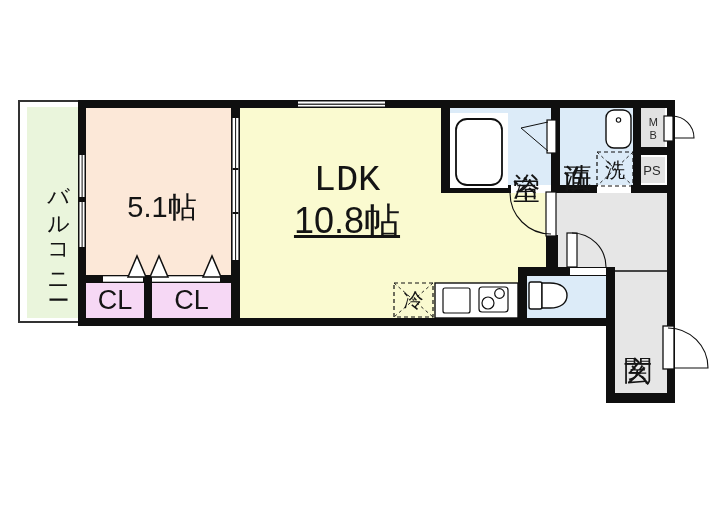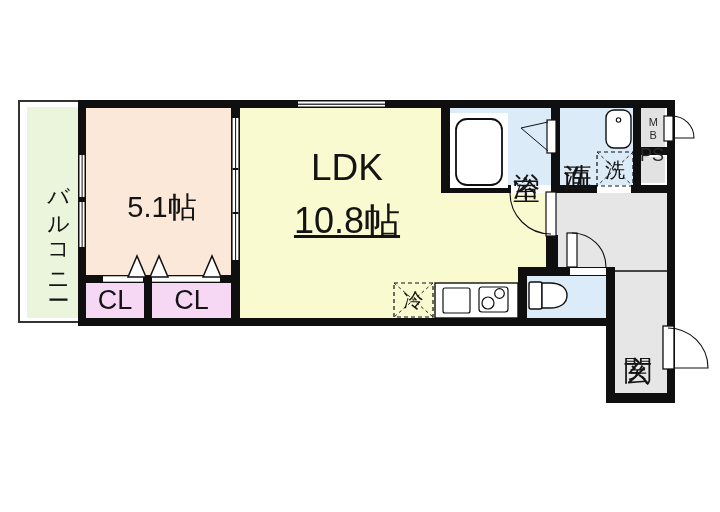--- a/index.html
+++ b/index.html
@@ -117,24 +117,24 @@
       <rect x="479" y="287" width="29" height="25" rx="3" fill="#ffffff" stroke="#0f0f0f" stroke-width="1.2"></rect>
       <circle cx="488" cy="303" r="6" fill="none" stroke="#0f0f0f" stroke-width="1.2"></circle>
       <circle cx="499.5" cy="293.5" r="4.8" fill="none" stroke="#0f0f0f" stroke-width="1.2"></circle>
       <rect x="529" y="282" width="13" height="27" rx="2" fill="#ffffff" stroke="#0f0f0f" stroke-width="1.4"></rect>
       <path d="M542,283 h8 c11,0 17,5.3 17,12.5 c0,7.2 -6,12.5 -17,12.5 h-8 z" fill="#ffffff" stroke="#0f0f0f" stroke-width="1.4"></path>
     </g>
   </svg>
 
   <div class="lbl v" style="left:44px;  top:146px; width:28px; height:172px; font-size:22px; letter-spacing:4px;">バルコニー</div>
   <div class="lbl" style="left:102px; top:190px; width:120px; height:34px; font-size:29px;">5.1帖</div>
-  <div class="lbl" style="left:287px; top:148px; width:120px; height:40px; font-size:37px;">LDK</div>
+  <div class="lbl" style="left:287px; top:160px; width:120px; height:40px; font-size:37px;font-family:Liberation Mono, monospace;">LDK</div>
   <div class="lbl" style="left:277px; top:203px; width:140px; height:36px; font-size:36px;text-decoration:underline;">10.8帖</div>
   <div class="lbl" style="left:86px;  top:284px; width:58px; height:33px; font-size:27px;">CL</div>
   <div class="lbl" style="left:152px; top:284px; width:79px; height:33px; font-size:27px;">CL</div>
   <div class="lbl v" style="left:511px; top:120px; width:31px; height:68px; font-size:27px; letter-spacing:2px;">浴室</div>
   <div class="lbl v" style="left:561px; top:109px; width:33px; height:70px; font-size:28px; letter-spacing:2px;">洗面</div>
   <div class="lbl" style="left:597px; top:157px; width:36px; height:26px; font-size:20px;">洗</div>
   <div class="lbl" style="left:394px; top:287px; width:39px; height:26px; font-size:20px;">冷</div>
   <div class="lbl vu small" style="left:640px; top:112px; width:25px; height:34px; font-size:11px; letter-spacing:1px;">MB</div>
-  <div class="lbl small" style="left:636px; top:147px; width:32px; height:16px; font-size:18px;">PS</div>
+  <div class="lbl small" style="left:636px; top:163px; width:32px; height:16px; font-size:13px;">PS</div>
   <div class="lbl v" style="left:622px; top:301px; width:32px; height:68px; font-size:28px; letter-spacing:2px;">玄関</div>
 </div>
 
 </body></html>

